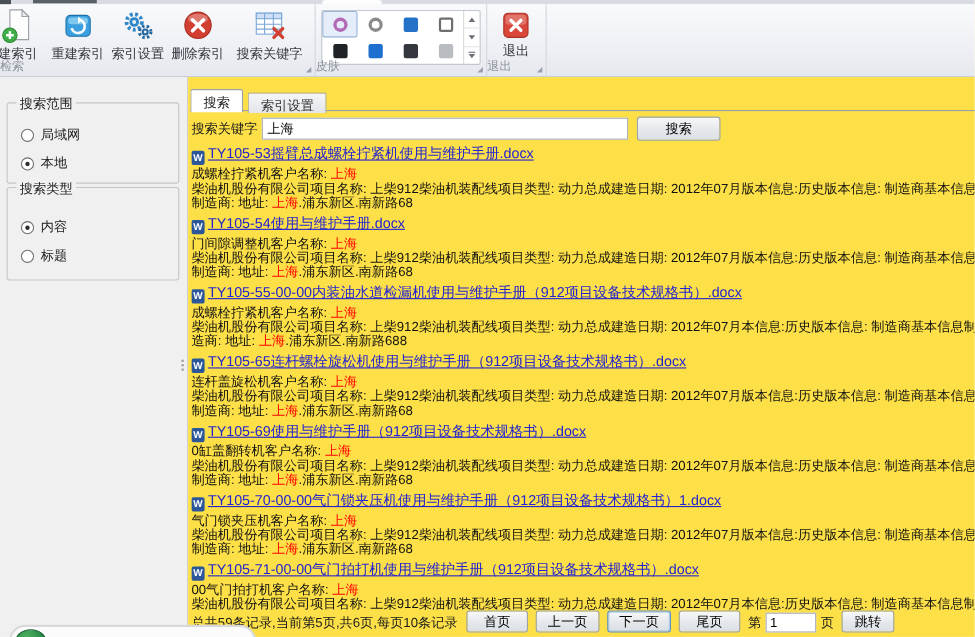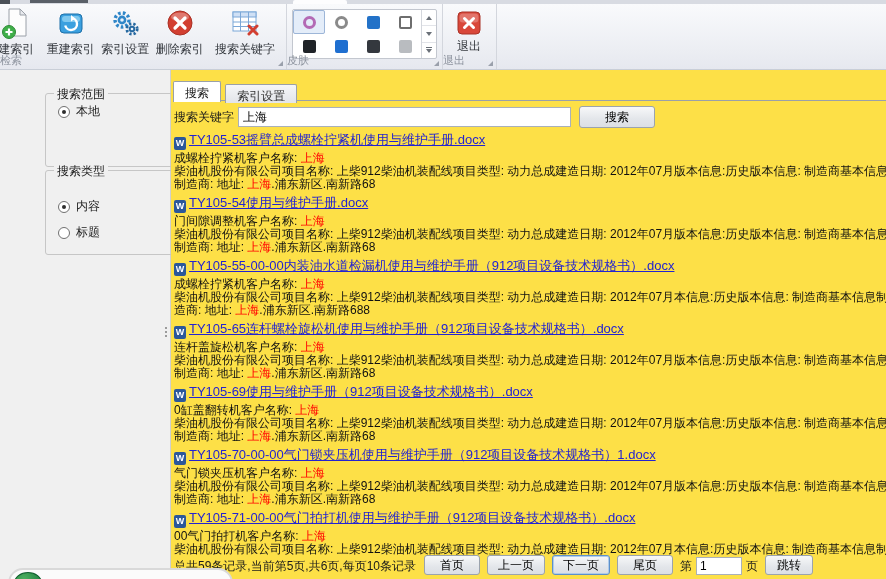--- a/index.html
+++ b/index.html
@@ -37,21 +37,21 @@
   .gallery-arrows { width:15px; border-left:1px solid #d4d7dd; display:flex; flex-direction:column; }
   .garrow { flex:1; display:flex; align-items:center; justify-content:center; border-bottom:1px solid #e2e4e9; }
   .garrow:last-child { border-bottom:none; }
   .tri-up { width:0; height:0; border-left:3px solid transparent; border-right:3px solid transparent; border-bottom:4px solid #6a7078; }
   .tri-down { width:0; height:0; border-left:3px solid transparent; border-right:3px solid transparent; border-top:4px solid #6a7078; }
   .tri-more { display:flex; flex-direction:column; align-items:center; }
   .tri-more i { display:block; width:6px; height:1px; background:#6a7078; margin-bottom:1px; }
 
   
   .sidebar { position:absolute; top:70px; left:0; width:171px; height:509px; background:#f0f0f0; border-right:1px solid #cfcfcf; }
-  .gbox { position:absolute; left:6px; width:157px; border:1px solid #c6c6c6; border-radius:3px;margin-left:39px; }
+  .gbox { position:absolute; left:6px; width:157px; border:1px solid #c6c6c6; border-radius:3px; }
   .gbox .gtitle { position:absolute; top:-8px; left:8px; background:#f0f0f0; padding:0 3px; font-size:12px; color:#222; }
   .opt { display:flex; align-items:center; gap:6px; margin:0 0 0 12px; height:17px; }
   .radio { width:12px; height:12px; border:1px solid #707070; border-radius:50%; background:#fff; position:relative; flex:0 0 auto; }
   .radio.checked::after { content:""; position:absolute; left:3px; top:3px; width:4px; height:4px; border-radius:50%; background:#2e2e2e; }
   .splitter-dots { position:absolute; right:2px; top:255px; width:3px; }
   .splitter-dots i { display:block; width:2px; height:2px; background:#9b9b9b; margin:2px 0; }
 
   
   .content { position:absolute; top:70px; left:171px; width:715px; height:509px; background:#fde047; }
   .tabstrip { position:absolute; top:10px; left:2px; right:0; height:21px; border-bottom:1px solid #9aa0a8; }
@@ -220,20 +220,24 @@
     <span class="rgroup-label">退出</span>
     <span class="launcher"></span>
   </div>
 
   <div style="flex:1;"></div>
 </div>
 
 <div class="sidebar">
   <div class="gbox" style="top:23px; height:74px;">
     <span class="gtitle">搜索范围</span>
+    <div class="opt" style="margin-top:20px;">
+      <span class="radio"></span>
+      <span>局域网</span>
+    </div>
     <div class="opt" style="margin-top:9px;">
       <span class="radio checked"></span>
       <span>本地</span>
     </div>
   </div>
   <div class="gbox" style="top:100px; height:85px;">
     <span class="gtitle">搜索类型</span>
     <div class="opt" style="margin-top:27px;">
       <span class="radio checked"></span>
       <span>内容</span>

